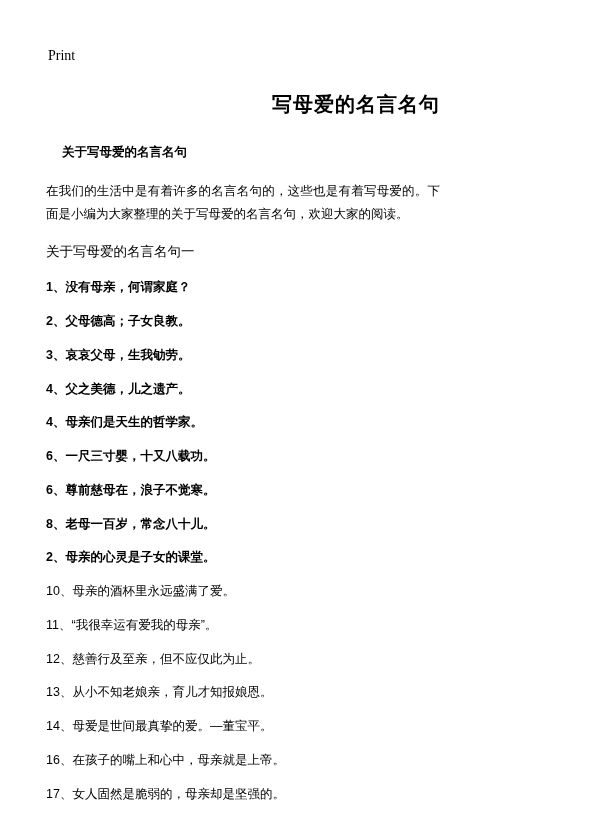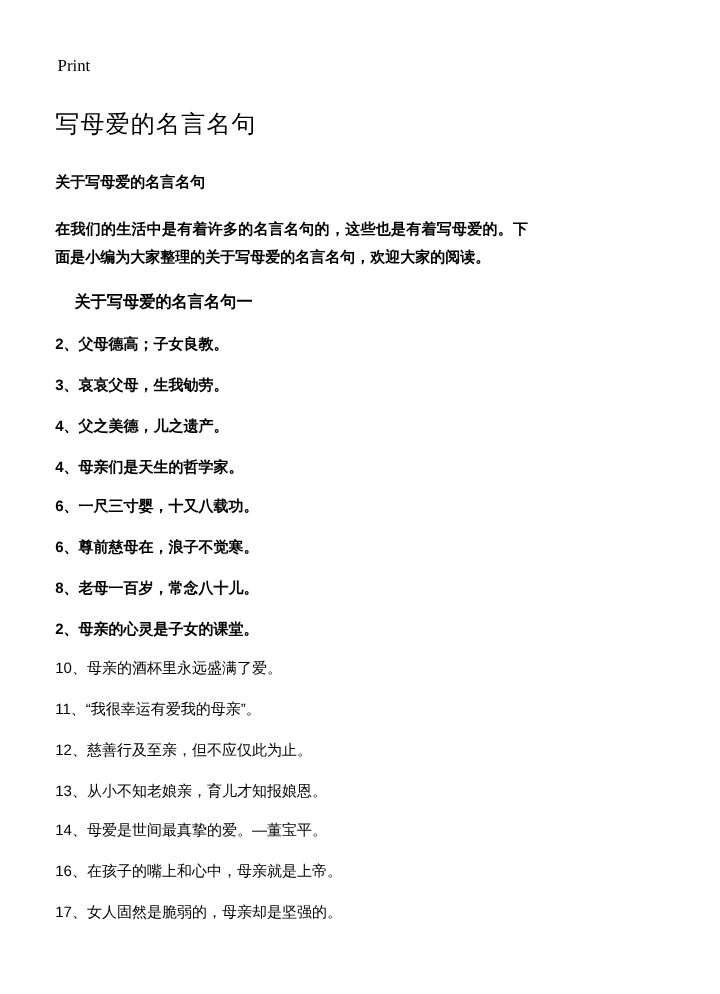--- a/index.html
+++ b/index.html
@@ -25,44 +25,43 @@
   .print-link {
     font-family: "Liberation Serif", serif;
     font-size: 14px;
     color: #000000;
     line-height: 1;
     margin: 0 0 22px 2px;
     display: inline-block;
     text-decoration: none;
   }
   .doc-title {
-    text-align: left;
+    text-align: right;
     font-size: 20px;
-    font-weight: normal;
+    font-weight: bold;
     letter-spacing: 1px;
     margin: 6px 0 26px 0;
     line-height: 1.3;
   }
   .subtitle {
     font-size: 12.5px;
     font-weight: bold;
-    margin: 0 0 18px 0;
+    margin: 0 0 18px 16px;
     line-height: 1.5;
   }
   .intro {
     font-size: 12.5px;
     line-height: 1.85;
     margin: 0 0 16px 0;
     text-align: justify;
-    font-weight: bold;
   }
   .section-head {
     font-size: 13.5px;
-    font-weight: bold;
-    margin: 0 0 16px 16px;
+    font-weight: normal;
+    margin: 0 0 16px 0;
     line-height: 1.5;
   }
   .quote-list {
     list-style: none;
     margin: 0;
     padding: 0;
   }
   .quote-item {
     font-size: 12.5px;
     line-height: 1.5;
@@ -82,20 +81,21 @@
 
   <h1 class="doc-title">写母爱的名言名句</h1>
 
   <p class="subtitle">关于写母爱的名言名句</p>
 
   <p class="intro">在我们的生活中是有着许多的名言名句的，这些也是有着写母爱的。下面是小编为大家整理的关于写母爱的名言名句，欢迎大家的阅读。</p>
 
   <h2 class="section-head">关于写母爱的名言名句一</h2>
 
   <ul class="quote-list">
+      <li class="quote-item bold">1、没有母亲，何谓家庭？</li>
       <li class="quote-item bold">2、父母德高；子女良教。</li>
       <li class="quote-item bold">3、哀哀父母，生我劬劳。</li>
       <li class="quote-item bold">4、父之美德，儿之遗产。</li>
       <li class="quote-item bold">4、母亲们是天生的哲学家。</li>
       <li class="quote-item bold">6、一尺三寸婴，十又八载功。</li>
       <li class="quote-item bold">6、尊前慈母在，浪子不觉寒。</li>
       <li class="quote-item bold">8、老母一百岁，常念八十儿。</li>
       <li class="quote-item bold">2、母亲的心灵是子女的课堂。</li>
       <li class="quote-item">10、母亲的酒杯里永远盛满了爱。</li>
       <li class="quote-item">11、“我很幸运有爱我的母亲”。</li>

